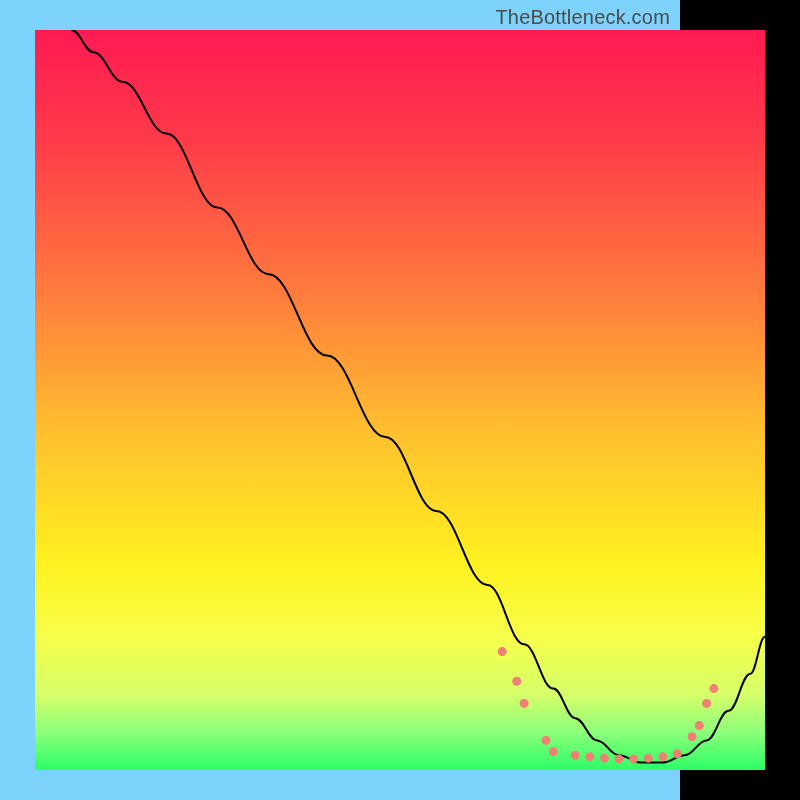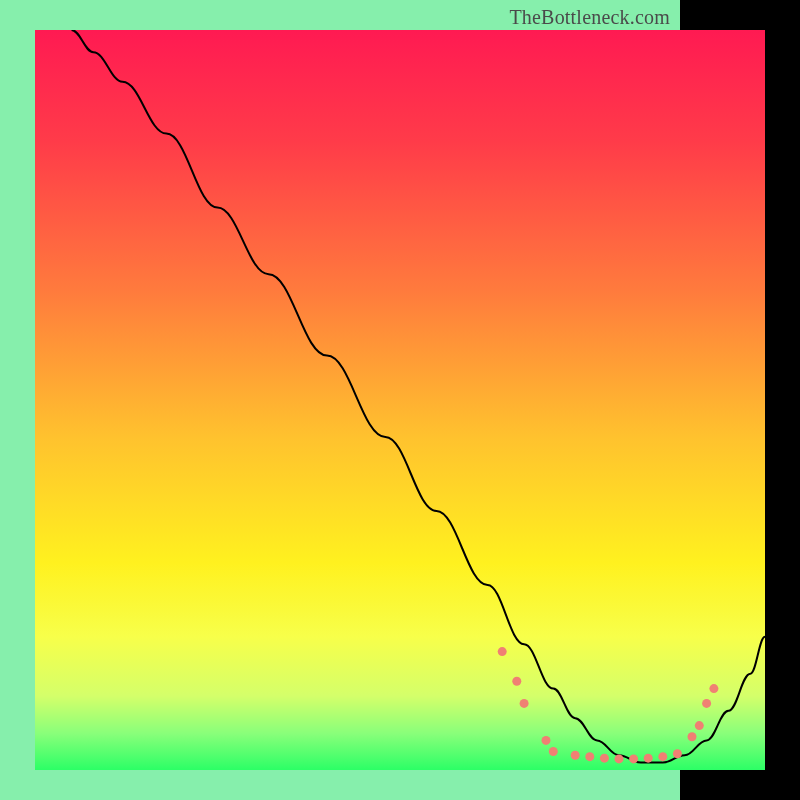--- a/index.html
+++ b/index.html
@@ -7,23 +7,22 @@
     padding: 0;
     background: #000;
     width: 800px;
     height: 800px;
     position: relative;
     font-family: Arial, sans-serif;
   }
   .outer {
     width: 680px;
     height: 800px;
-    background: #86efac;
+    background: #7dd3fc;
     position: relative;
-    font-family: Liberation Serif, serif;
   }
   .watermark {
     position: absolute;
     top: 6px;
     right: 10px;
     color: #4a4a4a;
     font-size: 20px;
     font-weight: 500;
     letter-spacing: 0.2px;
     z-index: 5;

